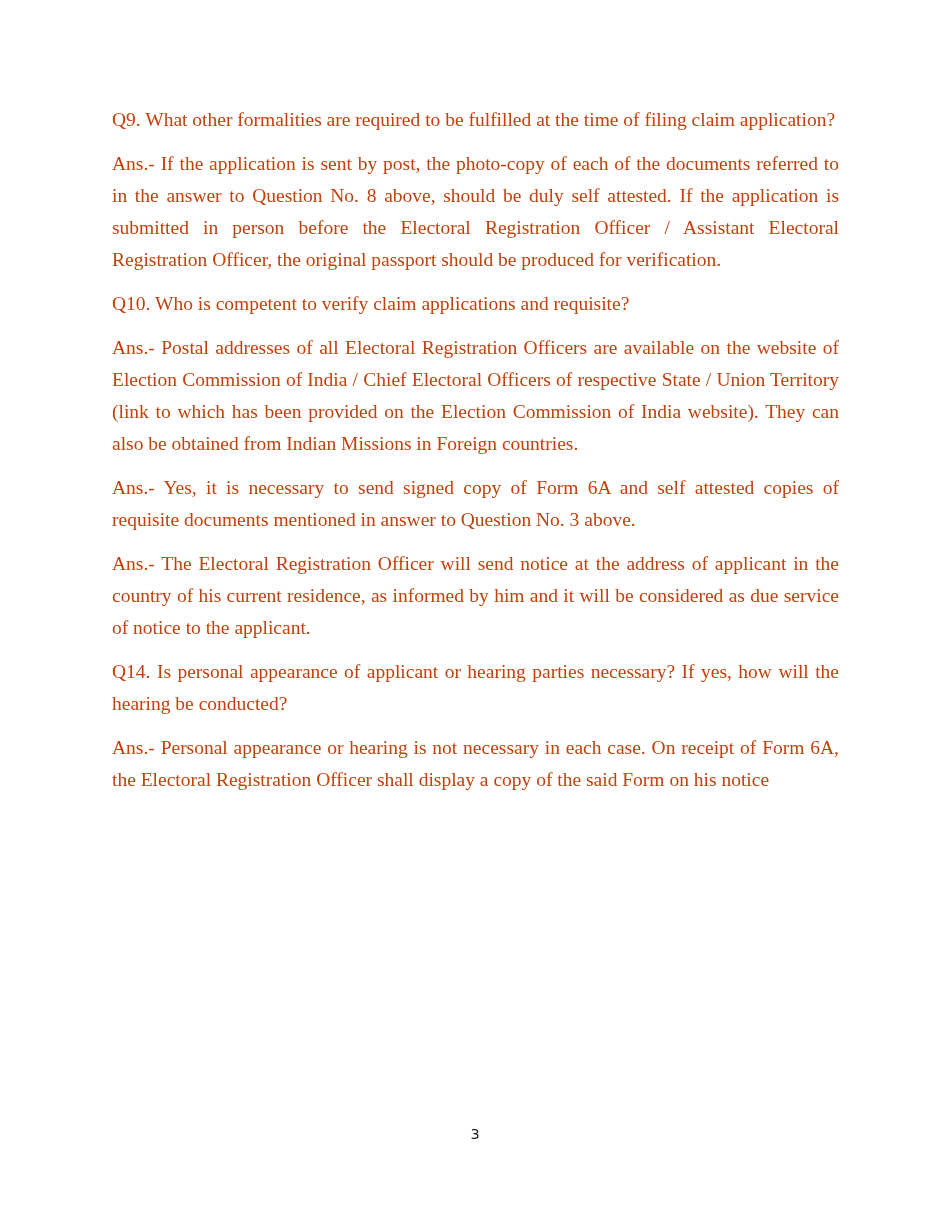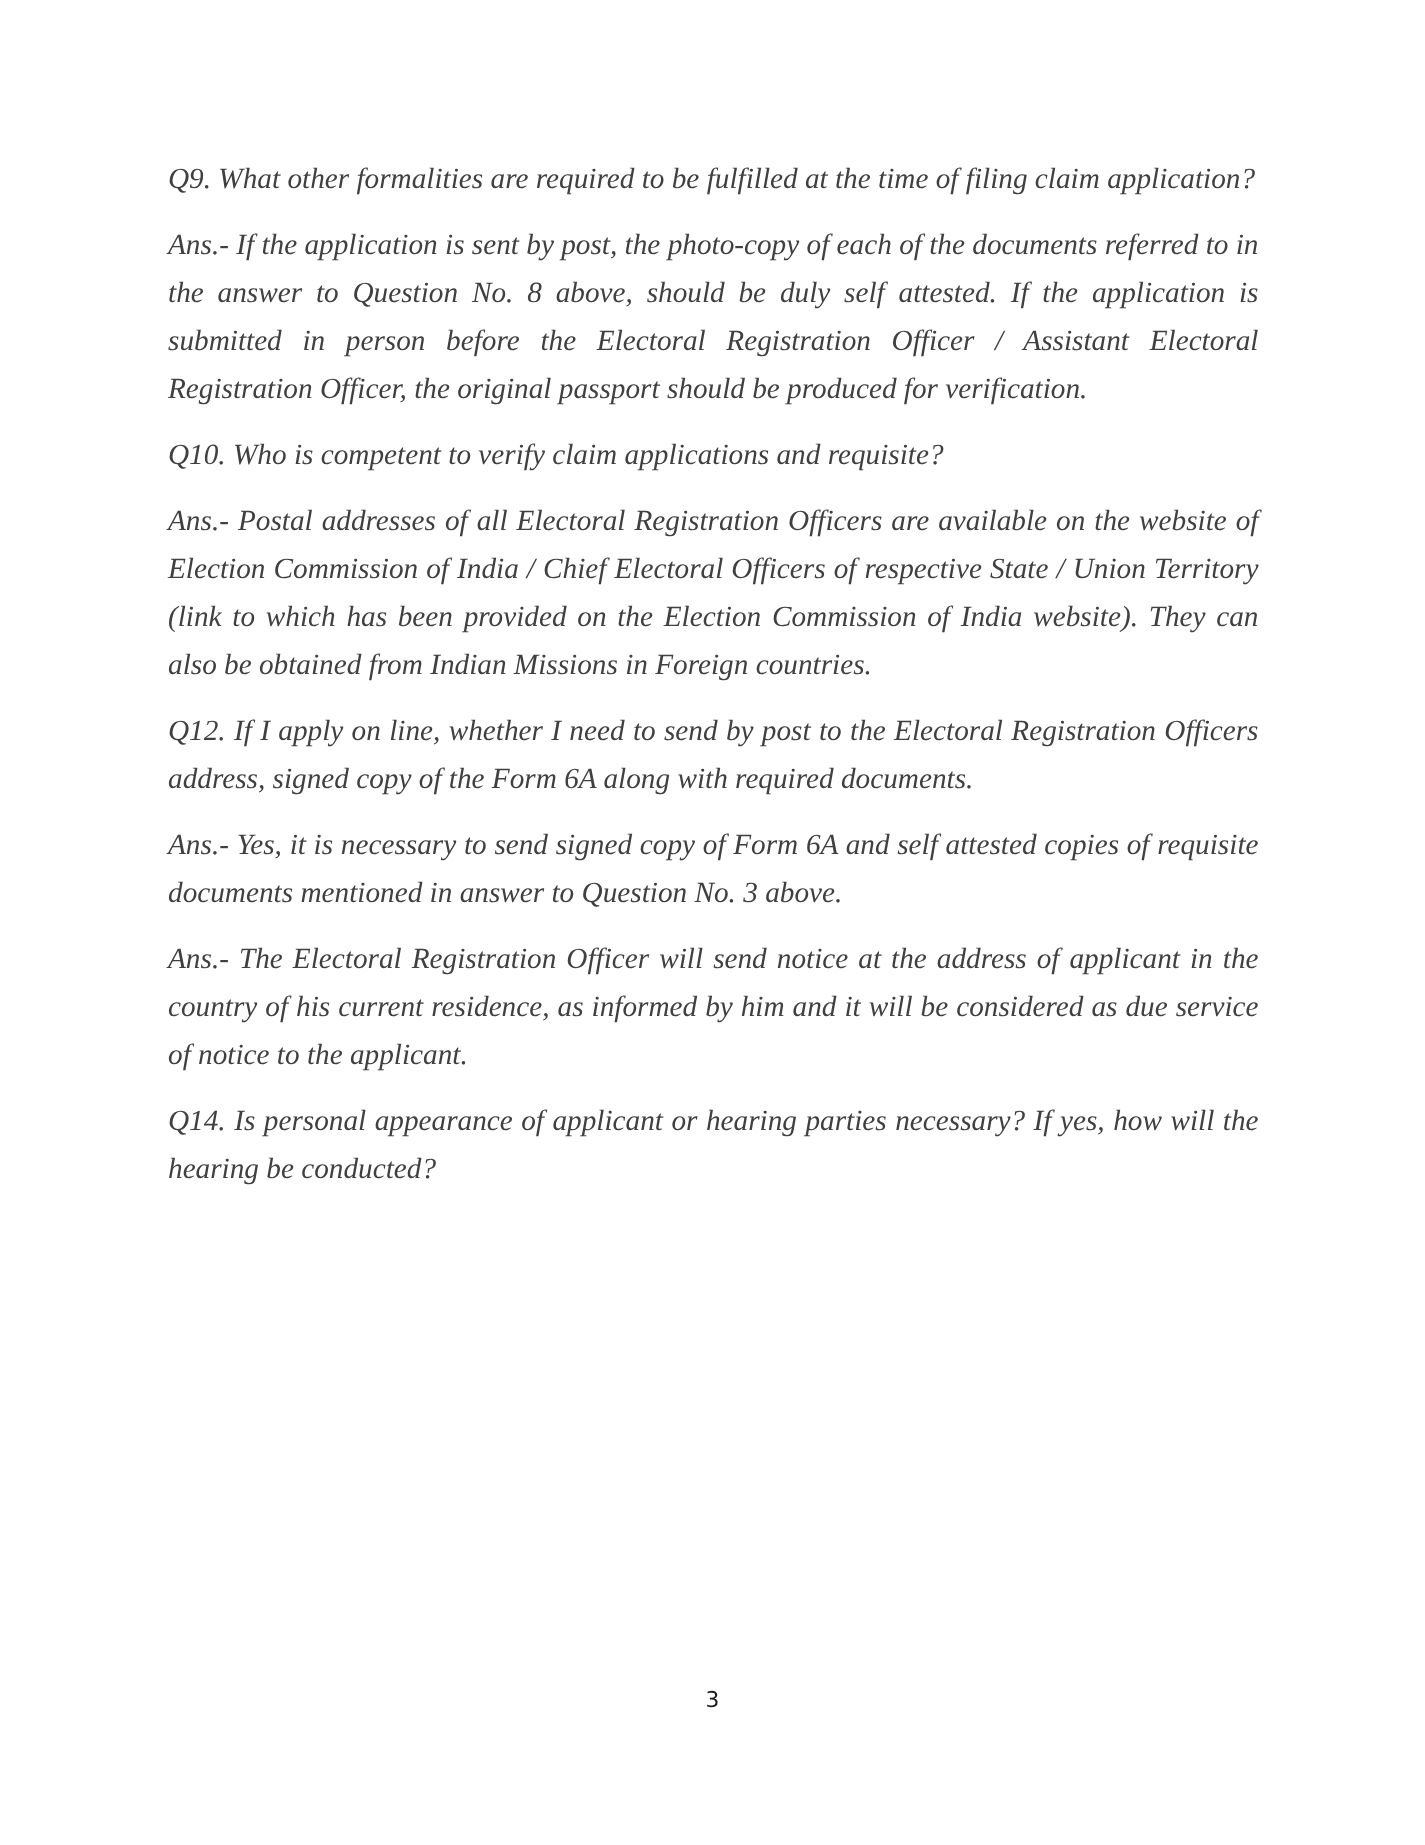--- a/index.html
+++ b/index.html
@@ -20,22 +20,21 @@
     position: absolute;
     left: 112px;
     top: 104px;
     width: 727px;
   }
   .content p {
     margin: 0 0 12px 0;
     font-size: 19.5px;
     line-height: 32px;
     text-align: justify;
-    color: #404040;
-    font-style: italic;
+    color: #c2410c;
   }
   .page-number {
     position: absolute;
     top: 1126px;
     left: 0;
     width: 100%;
     text-align: center;
     font-family: "DejaVu Sans", sans-serif;
     font-size: 14.5px;
     color: #1c1c1c;
@@ -43,19 +42,19 @@
 </style>
 </head>
 <body>
 
 <div class="page">
   <div class="content">
     <p>Q9. What other formalities are required to be fulfilled at the time of filing claim application?</p>
     <p>Ans.- If the application is sent by post, the photo-copy of each of the documents referred to in the answer to Question No. 8 above, should be duly self attested. If the application is submitted in person before the Electoral Registration Officer / Assistant Electoral Registration Officer, the original passport should be produced for verification.</p>
     <p>Q10. Who is competent to verify claim applications and requisite?</p>
     <p>Ans.- Postal addresses of all Electoral Registration Officers are available on the website of Election Commission of India / Chief Electoral Officers of respective State / Union Territory (link to which has been provided on the Election Commission of India website).  They can also be obtained from Indian Missions in Foreign countries.</p>
-    <p>Q12. If I apply on line, whether I need to send by post to the Electoral Registration Officers address, signed copy of the Form 6A along with required documents.</p>
     <p>Ans.- Yes, it is necessary to send signed copy of Form 6A and self attested copies of requisite documents mentioned in answer to Question No. 3 above.</p>
     <p>Ans.- The Electoral Registration Officer will send notice at the address of applicant in the country of his current residence, as informed by him and it will be considered as due service of notice to the applicant.</p>
     <p>Q14. Is personal appearance of applicant or hearing parties necessary? If yes, how will the hearing be conducted?</p>
+    <p>Ans.- Personal appearance or hearing is not necessary in each case.  On receipt of Form 6A, the Electoral Registration Officer shall display a copy of the said Form on his notice</p>
   </div>
   <div class="page-number">3</div>
 </div>
 
 </body></html>

